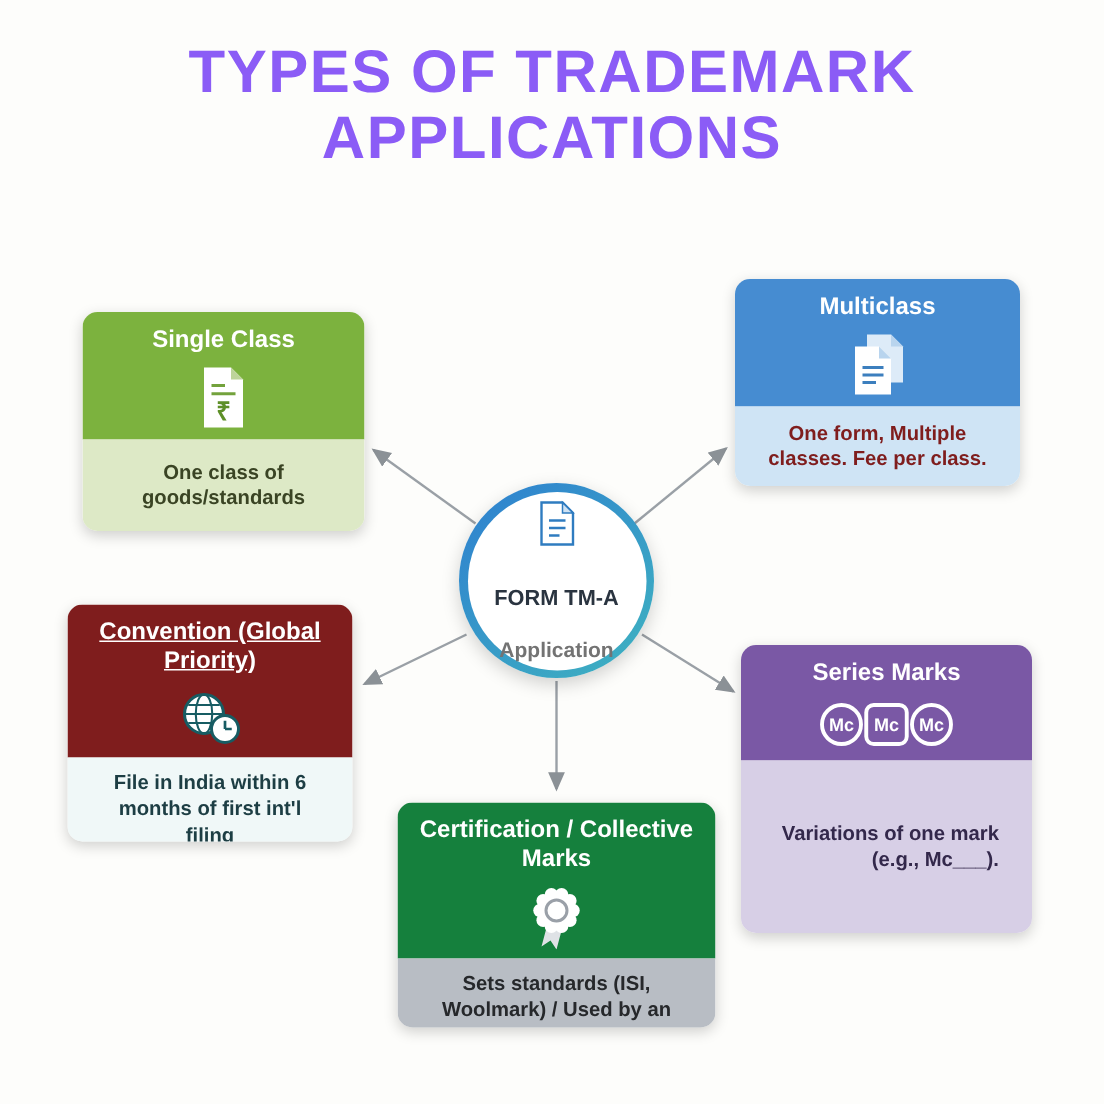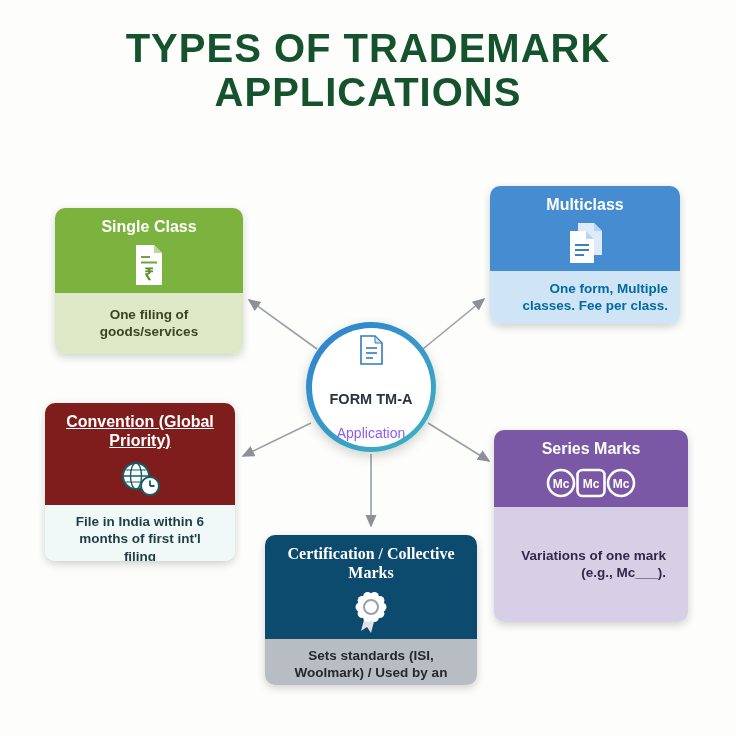--- a/index.html
+++ b/index.html
@@ -43,30 +43,30 @@
     border-radius:50%;
     display:flex; align-items:center; justify-content:center;
     box-shadow:0 4px 12px rgba(0,0,0,0.18);
   }
   .center-inner {
     width:119px; height:119px; border-radius:50%; background:#ffffff;
     display:flex; flex-direction:column; align-items:center; justify-content:center;
     gap:18px; text-align:center;
   }
   .center-title { font-weight:bold; font-size:14.5px; color:#2a3440; margin-top:3px; }
-  .center-subtitle { font-weight:normal; font-size:14px; color:#8b5cf6; }
+  .center-subtitle { font-weight:bold; font-size:14px; color:#737373; }
 
   .arrow-layer { position:absolute; left:0; top:0; width:736px; height:736px; pointer-events:none; }
 </style>
 </head>
 <body>
 
 <div class="canvas">
 
-  <h1 class="title" style="color: #14532d;">TYPES OF TRADEMARK APPLICATIONS</h1>
+  <h1 class="title" style="color: #8b5cf6;">TYPES OF TRADEMARK APPLICATIONS</h1>
 
   <svg class="arrow-layer" viewBox="0 0 736 736">
     <defs>
       <marker id="arrowhead" markerWidth="9" markerHeight="8" refX="7" refY="3.5" orient="auto">
         <path d="M0,0 L8,3.5 L0,7 Z" fill="#8b9196"></path>
       </marker>
     </defs>
     <line x1="317" y1="349" x2="249" y2="300" stroke="#9aa0a6" stroke-width="1.6" marker-end="url(#arrowhead)"></line>
     <line x1="423" y1="349" x2="484" y2="299" stroke="#9aa0a6" stroke-width="1.6" marker-end="url(#arrowhead)"></line>
     <line x1="311" y1="423" x2="243" y2="456" stroke="#9aa0a6" stroke-width="1.6" marker-end="url(#arrowhead)"></line>
@@ -81,41 +81,41 @@
         <svg width="40" height="44" viewBox="0 0 40 44">
           <path d="M7 2 h18 l8 8 v32 H7 z" fill="#ffffff"></path>
           <path d="M25 2 l8 8 h-8 z" fill="#bdd49a"></path>
           <line x1="12" y1="14" x2="21" y2="14" stroke="#73a23c" stroke-width="2"></line>
           <line x1="12" y1="19.5" x2="28" y2="19.5" stroke="#73a23c" stroke-width="2"></line>
           <text x="20" y="37" text-anchor="middle" font-size="17" font-weight="bold" fill="#5d8f27">₹</text>
         </svg>
       </span>
     </div>
     <div class="node-body" style="background: rgb(221, 233, 198);">
-      <p style="color: rgb(58, 68, 36);">One filing of goods/services</p>
+      <p style="color: rgb(58, 68, 36);">One class of goods/standards</p>
     </div>
   </div>
 
   <div class="node" id="node-multiclass">
     <div class="node-header" style="background: rgb(70, 140, 209);">
       <div class="node-title">Multiclass</div>
       <span class="node-icon">
         <svg width="46" height="44" viewBox="0 0 46 44">
           <path d="M16 2 h16 l8 8 v24 H16 z" fill="#ddebf8"></path>
           <path d="M32 2 l8 8 h-8 z" fill="#b8d4ee"></path>
           <path d="M8 10 h16 l8 8 v24 H8 z" fill="#ffffff"></path>
           <path d="M24 10 l8 8 h-8 z" fill="#b8d4ee"></path>
           <line x1="13" y1="24" x2="27" y2="24" stroke="#3c7fbe" stroke-width="2"></line>
           <line x1="13" y1="29" x2="27" y2="29" stroke="#3c7fbe" stroke-width="2"></line>
           <line x1="13" y1="34" x2="22" y2="34" stroke="#3c7fbe" stroke-width="2"></line>
         </svg>
       </span>
     </div>
     <div class="node-body" style="background: rgb(207, 228, 245);">
-      <p style="color: #0369a1; text-align: right;">One form, Multiple classes. Fee per class.</p>
+      <p style="color: #7f1d1d;">One form, Multiple classes. Fee per class.</p>
     </div>
   </div>
 
   <div class="node" id="node-convention">
     <div class="node-header" style="background: #7f1d1d; text-decoration: underline;">
       <div class="node-title">Convention (Global Priority)</div>
       <span class="node-icon">
         <svg width="46" height="42" viewBox="0 0 46 42">
           <circle cx="19" cy="19" r="13" fill="#ffffff" stroke="#175c63" stroke-width="2"></circle>
           <ellipse cx="19" cy="19" rx="5.5" ry="13" fill="none" stroke="#175c63" stroke-width="1.4"></ellipse>
@@ -146,21 +146,21 @@
           <text x="78" y="22.5" text-anchor="middle" font-size="12" font-weight="bold" fill="#ffffff">Mc</text>
         </svg>
       </span>
     </div>
     <div class="node-body" style="background: rgb(215, 207, 230);">
       <p style="color: rgb(51, 40, 75); text-align: right;">Variations of one mark (e.g., Mc___).</p>
     </div>
   </div>
 
   <div class="node" id="node-cert">
-    <div class="node-header" style="background: #0c4a6e; font-family: Liberation Serif, serif;">
+    <div class="node-header" style="background: #15803d;">
       <div class="node-title">Certification / Collective Marks</div>
       <span class="node-icon">
         <svg width="44" height="44" viewBox="0 0 44 44">
           <path d="M16 27 L12 42 L18 38 L22 44 L26 29 Z" fill="#dfe2e6"></path>
           <g fill="#ffffff">
             <circle cx="33" cy="18" r="4.5"></circle>
             <circle cx="30.9" cy="24.5" r="4.5"></circle>
             <circle cx="25.4" cy="28.5" r="4.5"></circle>
             <circle cx="18.6" cy="28.5" r="4.5"></circle>
             <circle cx="13.1" cy="24.5" r="4.5"></circle>

